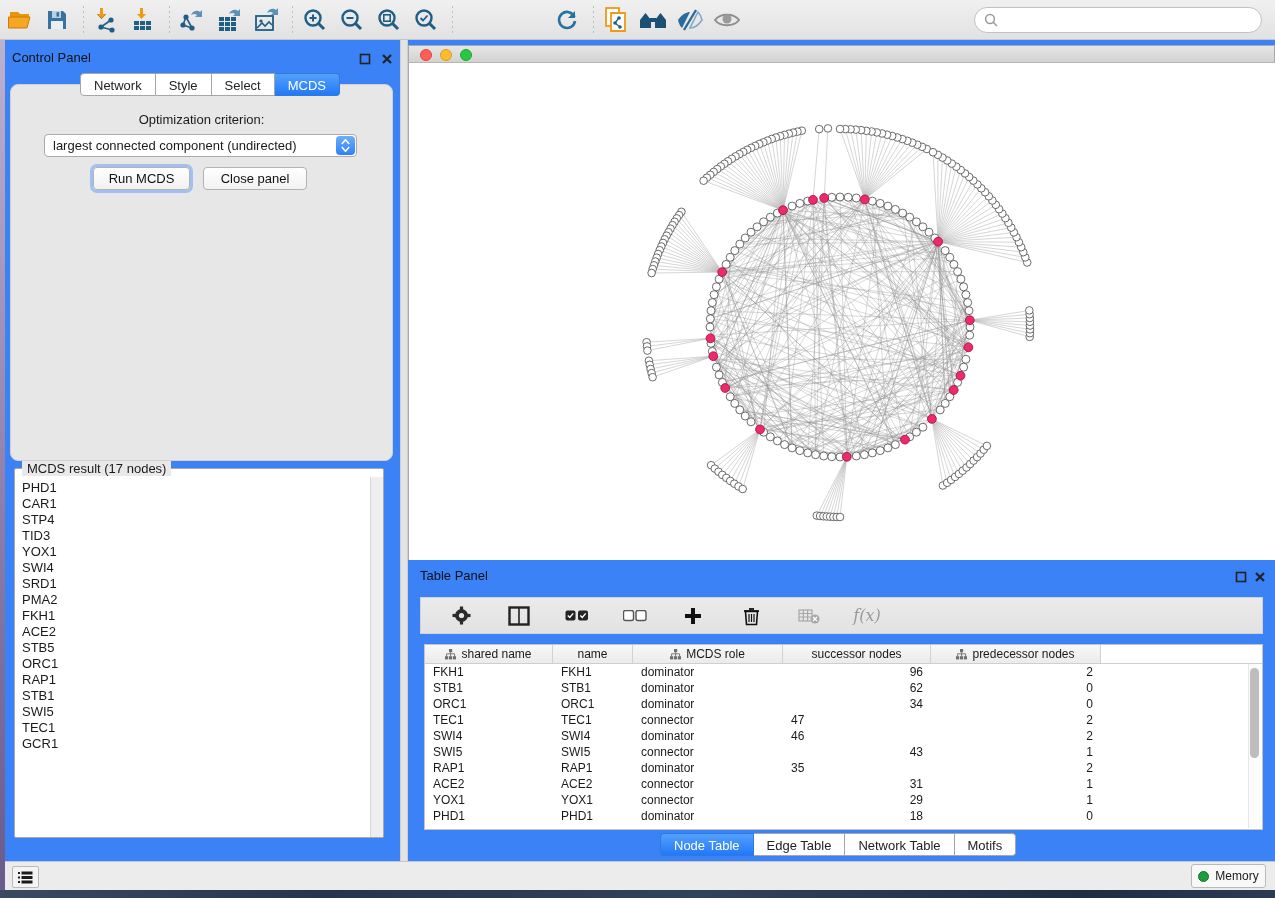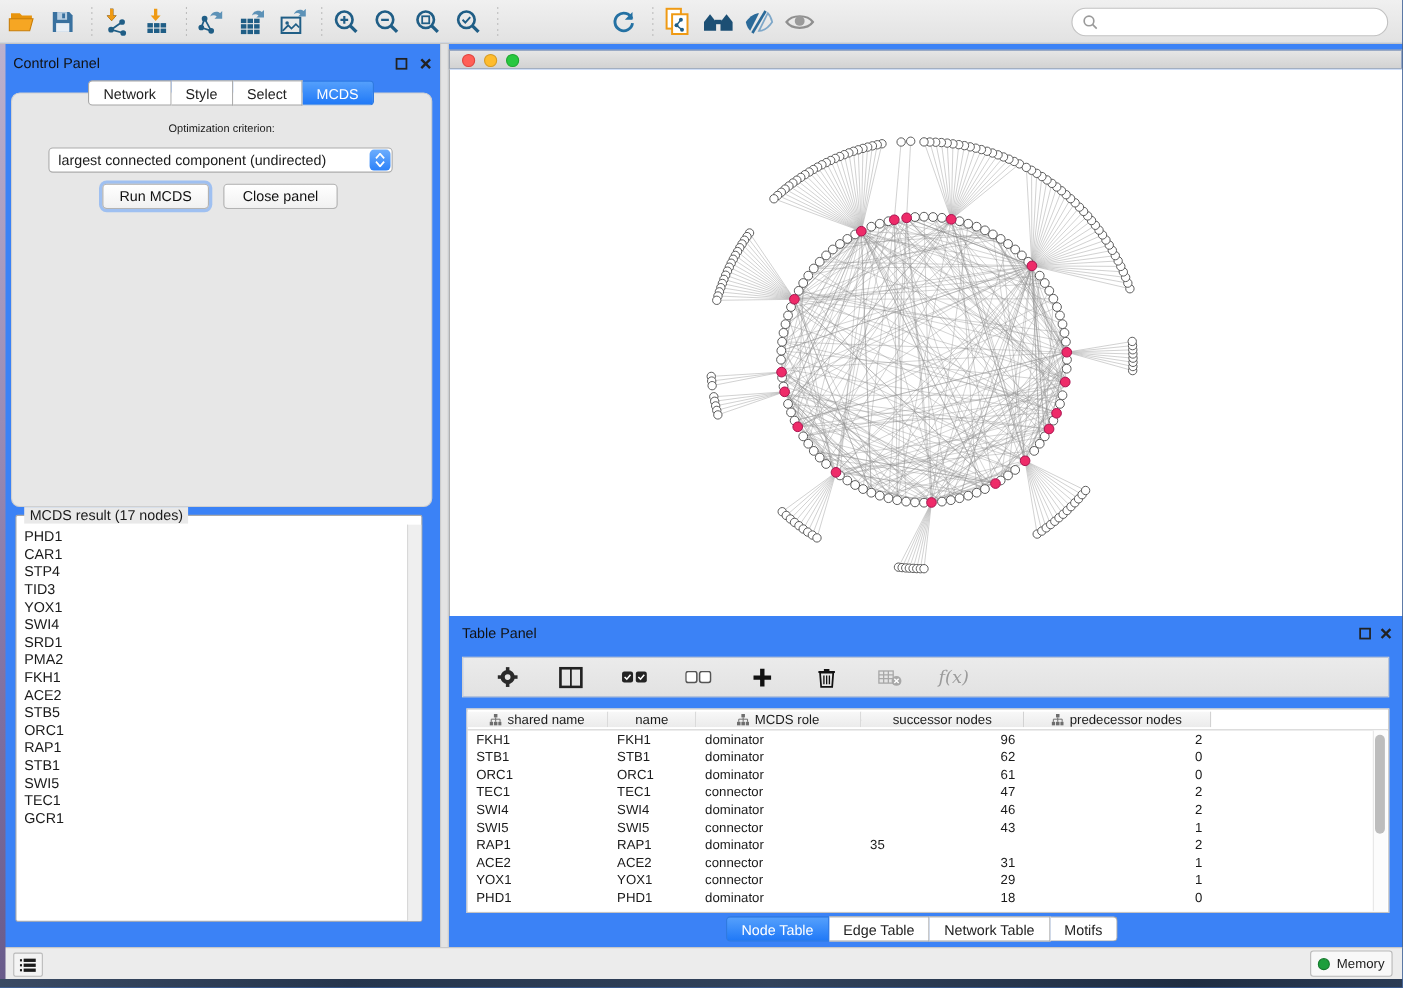--- a/index.html
+++ b/index.html
@@ -23,21 +23,21 @@
   
   .panel-title{font-size:13px;color:#111;}
   .winbtn{width:12px;height:12px;display:inline-block;}
   #cp-tabs{left:80px;top:73px;height:23px;display:flex;z-index:5;}
   .seg{font-size:13px;line-height:23px;padding:0 13px;background:#fff;border:1px solid #a6a6a6;border-left:none;
     color:#222;white-space:nowrap;}
   .seg:first-child{border-left:1px solid #a6a6a6;border-radius:4px 0 0 4px;}
   .seg:last-child{border-radius:0 4px 4px 0;}
   .seg.active{background:linear-gradient(#55a0fc,#2079f7);color:#fff;border-color:#2f7ae0;}
   #cp-box{left:10px;top:84px;width:383px;height:377px;background:#e7e7e7;border:1px solid #d0d0d0;border-radius:8px;box-sizing:border-box;}
-  #opt-label{left:10px;top:112px;width:383px;text-align:center;font-size:10px;}
+  #opt-label{left:10px;top:112px;width:383px;text-align:center;font-size:13px;}
   #criterion{left:44px;top:134px;width:313px;height:23px;background:#fff;border:1px solid #ababab;border-radius:4px;
     display:flex;align-items:center;box-sizing:border-box;font-size:13px;}
   #criterion .val{flex:1;padding-left:8px;white-space:nowrap;}
   #criterion .stepper{width:19px;height:19px;margin-right:1px;border-radius:4px;background:linear-gradient(#6cadfd,#2d82f9);
     display:flex;flex-direction:column;align-items:center;justify-content:center;gap:1px;}
   .macbtn{height:23px;background:linear-gradient(#ffffff,#f1f1f1);border:1px solid #b3b3b3;border-radius:4px;
     font-size:13px;font-family:"Liberation Sans",sans-serif;color:#111;display:flex;align-items:center;justify-content:center;box-sizing:border-box;}
   #run-btn{left:93px;top:167px;width:97px;box-shadow:0 0 0 3px rgba(100,160,250,.55);}
   #close-btn{left:203px;top:167px;width:104px;}
   #groupbox{left:14px;top:468px;width:370px;height:370px;border:1px solid #a9a9a9;border-radius:2px;background:#fff;box-sizing:border-box;}
@@ -52,21 +52,21 @@
     border:1px solid #a9a9a9;border-bottom:1px solid #b5b5b5;box-sizing:border-box;}
   .tl{width:12px;height:12px;border-radius:50%;display:inline-block;position:absolute;top:3px;}
   #net-canvas{left:408px;top:63px;width:867px;height:497px;background:#fff;border-left:1px solid #a9a9a9;box-sizing:border-box;}
   
   #tp-title{left:420px;top:568px;font-size:13px;}
   #tp-toolbar{left:420px;top:597px;width:843px;height:37px;background:linear-gradient(#ebebeb,#e2e2e2);
     border:1px solid #d2d2d2;box-sizing:border-box;display:flex;align-items:center;padding-left:8px;gap:14px;}
   .tp-ic{width:24px;height:24px;display:flex;align-items:center;justify-content:center;margin-left:20px;}
   .fx{font-family:"DejaVu Serif",serif;font-style:italic;font-size:16px;color:#9a9a9a;}
   #table{left:424px;top:644px;width:839px;height:186px;background:#fff;border:1px solid #c4c4c4;box-sizing:border-box;}
-  #thead{display:flex;height:18px;border-bottom:1px solid #cfcfcf;align-items:center;}
+  #thead{display:flex;height:18px;border-bottom:1px solid #cfcfcf;}
   .th{background:linear-gradient(#f8f8f8,#ebebeb);border-right:1px solid #d2d2d2;display:flex;align-items:center;
     justify-content:center;gap:5px;font-size:12px;color:#1a1a1a;box-sizing:border-box;white-space:nowrap;}
   .tr{display:flex;height:16px;}
   .td{font-size:12px;line-height:16px;padding:0 8px;box-sizing:border-box;white-space:nowrap;}
   #vscroll{position:absolute;right:1px;top:19px;bottom:1px;width:12px;background:#fcfcfc;border-left:1px solid #e6e6e6;}
   #vthumb{position:absolute;left:1px;top:4px;width:9px;height:90px;background:#bdbdbd;border-radius:5px;}
   #tp-tabs{left:660px;top:833px;height:23px;display:flex;}
   
   #statusbar{left:0;top:861px;width:1275px;height:29px;background:#ececec;border-top:1px solid #c6c6c6;box-sizing:border-box;}
   #list-btn{left:12px;top:866px;width:27px;height:22px;background:#f4f4f4;border:1px solid #b9b9b9;border-radius:2px;
@@ -1110,35 +1110,35 @@
           <div class="td" style="width: 128px; text-align: left;">STB1</div>
           <div class="td" style="width: 80px; text-align: left;">STB1</div>
           <div class="td" style="width: 150px; text-align: left;">dominator</div>
           <div class="td" style="width: 148px; text-align: right;">62</div>
           <div class="td" style="width: 170px; text-align: right;">0</div>
         </div>
         <div class="tr">
           <div class="td" style="width: 128px; text-align: left;">ORC1</div>
           <div class="td" style="width: 80px; text-align: left;">ORC1</div>
           <div class="td" style="width: 150px; text-align: left;">dominator</div>
-          <div class="td" style="width: 148px; text-align: right;">61</div>
+          <div class="td" style="width: 148px; text-align: right;">34</div>
           <div class="td" style="width: 170px; text-align: right;">0</div>
         </div>
         <div class="tr">
           <div class="td" style="width: 128px; text-align: left;">TEC1</div>
           <div class="td" style="width: 80px; text-align: left;">TEC1</div>
           <div class="td" style="width: 150px; text-align: left;">connector</div>
-          <div class="td" style="width: 148px; text-align: right;">47</div>
+          <div class="td" style="width: 148px; ">47</div>
           <div class="td" style="width: 170px; text-align: right;">2</div>
         </div>
         <div class="tr">
           <div class="td" style="width: 128px; text-align: left;">SWI4</div>
           <div class="td" style="width: 80px; text-align: left;">SWI4</div>
           <div class="td" style="width: 150px; text-align: left;">dominator</div>
-          <div class="td" style="width: 148px; text-align: right;">46</div>
+          <div class="td" style="width: 148px; text-align: left;">46</div>
           <div class="td" style="width: 170px; text-align: right;">2</div>
         </div>
         <div class="tr">
           <div class="td" style="width: 128px; text-align: left;">SWI5</div>
           <div class="td" style="width: 80px; text-align: left;">SWI5</div>
           <div class="td" style="width: 150px; text-align: left;">connector</div>
           <div class="td" style="width: 148px; text-align: right;">43</div>
           <div class="td" style="width: 170px; text-align: right;">1</div>
         </div>
         <div class="tr">

